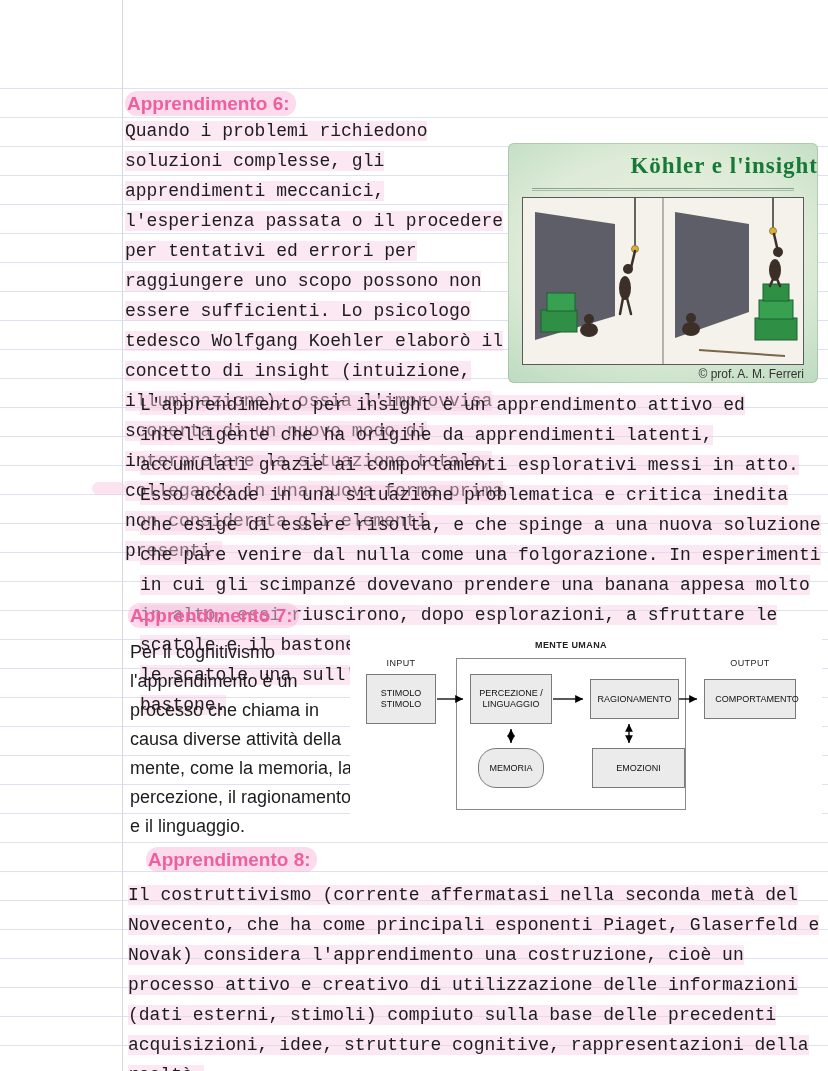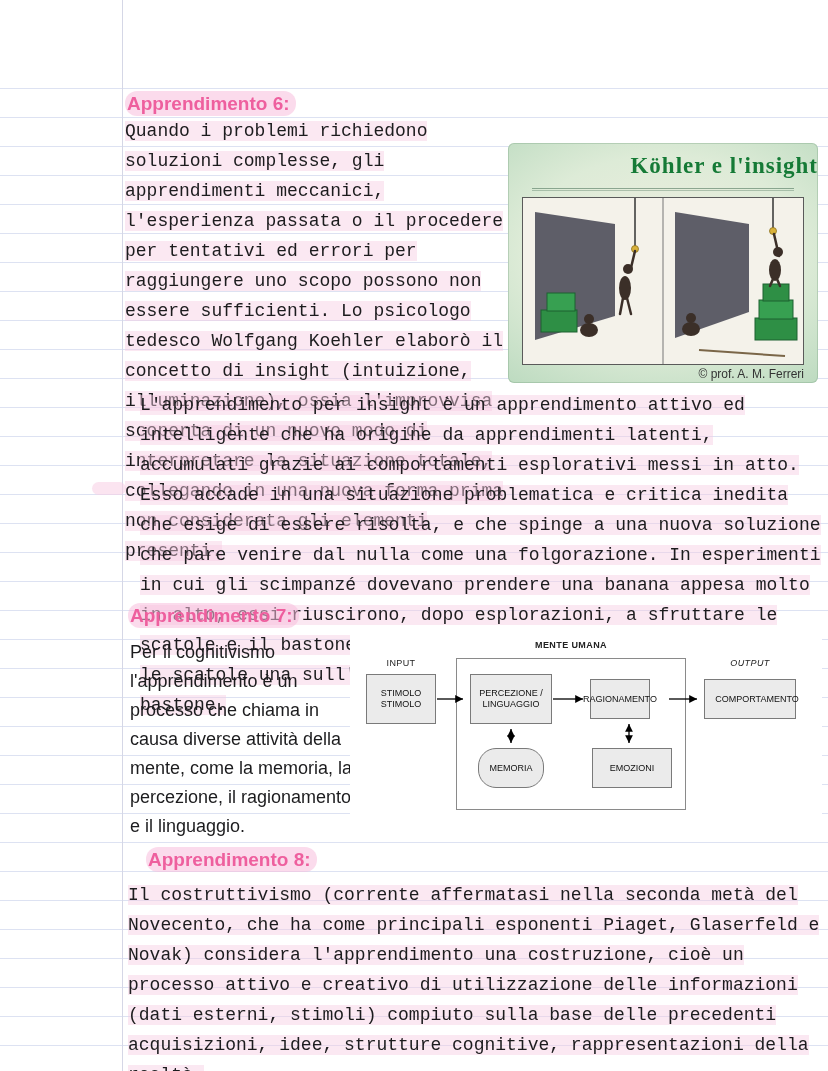--- a/index.html
+++ b/index.html
@@ -132,21 +132,21 @@
     <span class="hl-strong">Apprendimento 7:</span>
   </div>
 
   <div class="abs body-text" style="left:130px; top:638px; width:228px;">
     <span>Per il cognitivismo l'apprendimento è un processo che chiama in causa diverse attività della mente, come la memoria, la percezione, il ragionamento e il linguaggio.</span>
   </div>
 
   <div class="diagram">
     <div class="dlabel" style="left:106px; top:6px; width:230px;font-weight:bold;">MENTE UMANA</div>
     <div class="dlabel" style="left:16px; top:24px; width:70px;">INPUT</div>
-    <div class="dlabel" style="left:354px; top:24px; width:92px;font-style:italic;">OUTPUT</div>
+    <div class="dlabel" style="left:354px; top:24px; width:92px;">OUTPUT</div>
 
     <div class="dcontainer"></div>
 
     <svg class="diag-arrows" width="472" height="200">
       <defs>
         <marker id="ah" markerWidth="8" markerHeight="8" refX="6" refY="3" orient="auto">
           <path d="M0,0 L6,3 L0,6 z" fill="#000"></path>
         </marker>
         <marker id="ahs" markerWidth="8" markerHeight="8" refX="0" refY="3" orient="auto">
           <path d="M6,0 L0,3 L6,6 z" fill="#000"></path>
@@ -154,24 +154,24 @@
       </defs>
       <line x1="87" y1="65" x2="113" y2="65" stroke="#000" stroke-width="1.3" marker-end="url(#ah)"></line>
       <line x1="203" y1="65" x2="233" y2="65" stroke="#000" stroke-width="1.3" marker-end="url(#ah)"></line>
       <line x1="319" y1="65" x2="347" y2="65" stroke="#000" stroke-width="1.3" marker-end="url(#ah)"></line>
       <line x1="161" y1="95" x2="161" y2="109" stroke="#000" stroke-width="1.3" marker-start="url(#ahs)" marker-end="url(#ah)"></line>
       <line x1="279" y1="90" x2="279" y2="109" stroke="#000" stroke-width="1.3" marker-start="url(#ahs)" marker-end="url(#ah)"></line>
     </svg>
 
     <div class="dbox" style="left:16px; top:40px; width:70px; height:50px;">STIMOLO STIMOLO</div>
     <div class="dbox" style="left:120px; top:40px; width:82px; height:50px;">PERCEZIONE / LINGUAGGIO</div>
-    <div class="dbox" style="left:240px; top:45px; width:60px; height:40px;">RAGIONAMENTO</div>
+    <div class="dbox" style="left:240px; top:45px; width:89px; height:40px;">RAGIONAMENTO</div>
     <div class="dbox" style="left:354px; top:45px; width:92px; height:40px;padding-left:16px;">COMPORTAMENTO</div>
     <div class="dbox" style="left:128px; top:114px; width:66px; height:40px;border-radius:18px;">MEMORIA</div>
-    <div class="dbox" style="left:242px; top:114px; width:80px; height:40px;">EMOZIONI</div>
+    <div class="dbox" style="left:242px; top:114px; width:93px; height:40px;">EMOZIONI</div>
   </div>
 
   <div class="heading" style="left:130px; top:847px;padding-left:16px;">
     <span class="hl-strong">Apprendimento 8:</span>
   </div>
 
   <div class="abs body-text" style="left:128px; top:880px; width:697px;">
     <span class="hl">Il costruttivismo (corrente affermatasi nella seconda metà del Novecento, che ha come principali esponenti Piaget, Glaserfeld e Novak) considera l'apprendimento una costruzione, cioè un processo attivo e creativo di utilizzazione delle informazioni (dati esterni, stimoli) compiuto sulla base delle precedenti acquisizioni, idee, strutture cognitive, rappresentazioni della realtà.</span>
   </div>
 </div>

